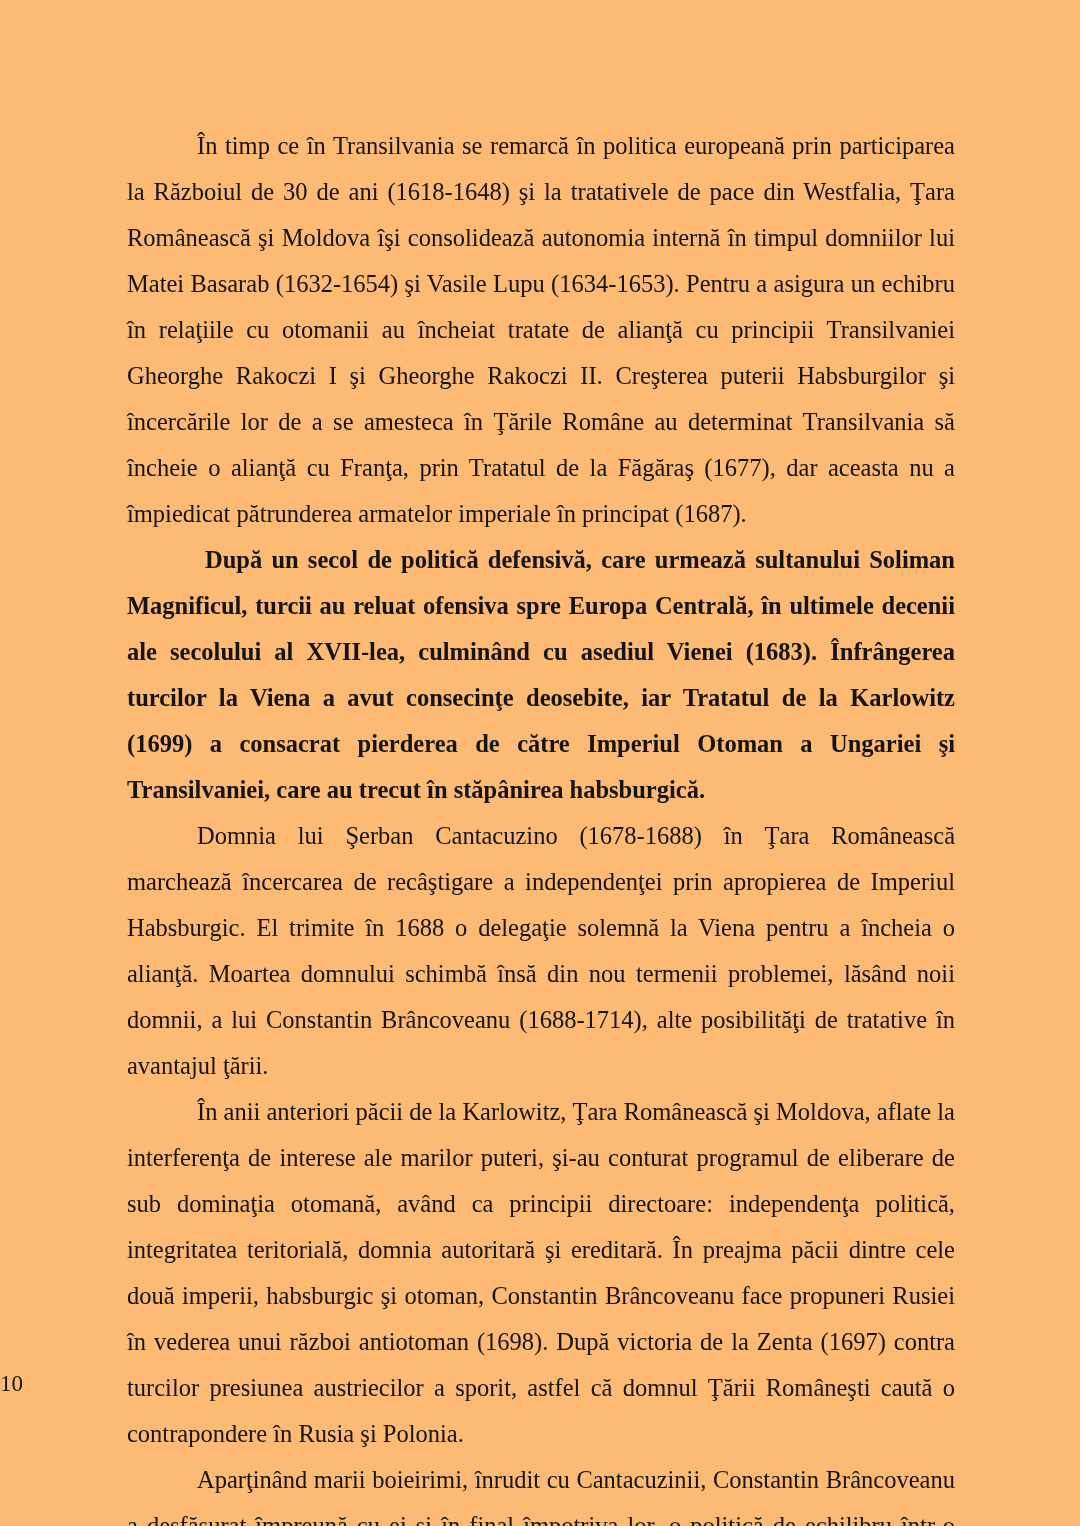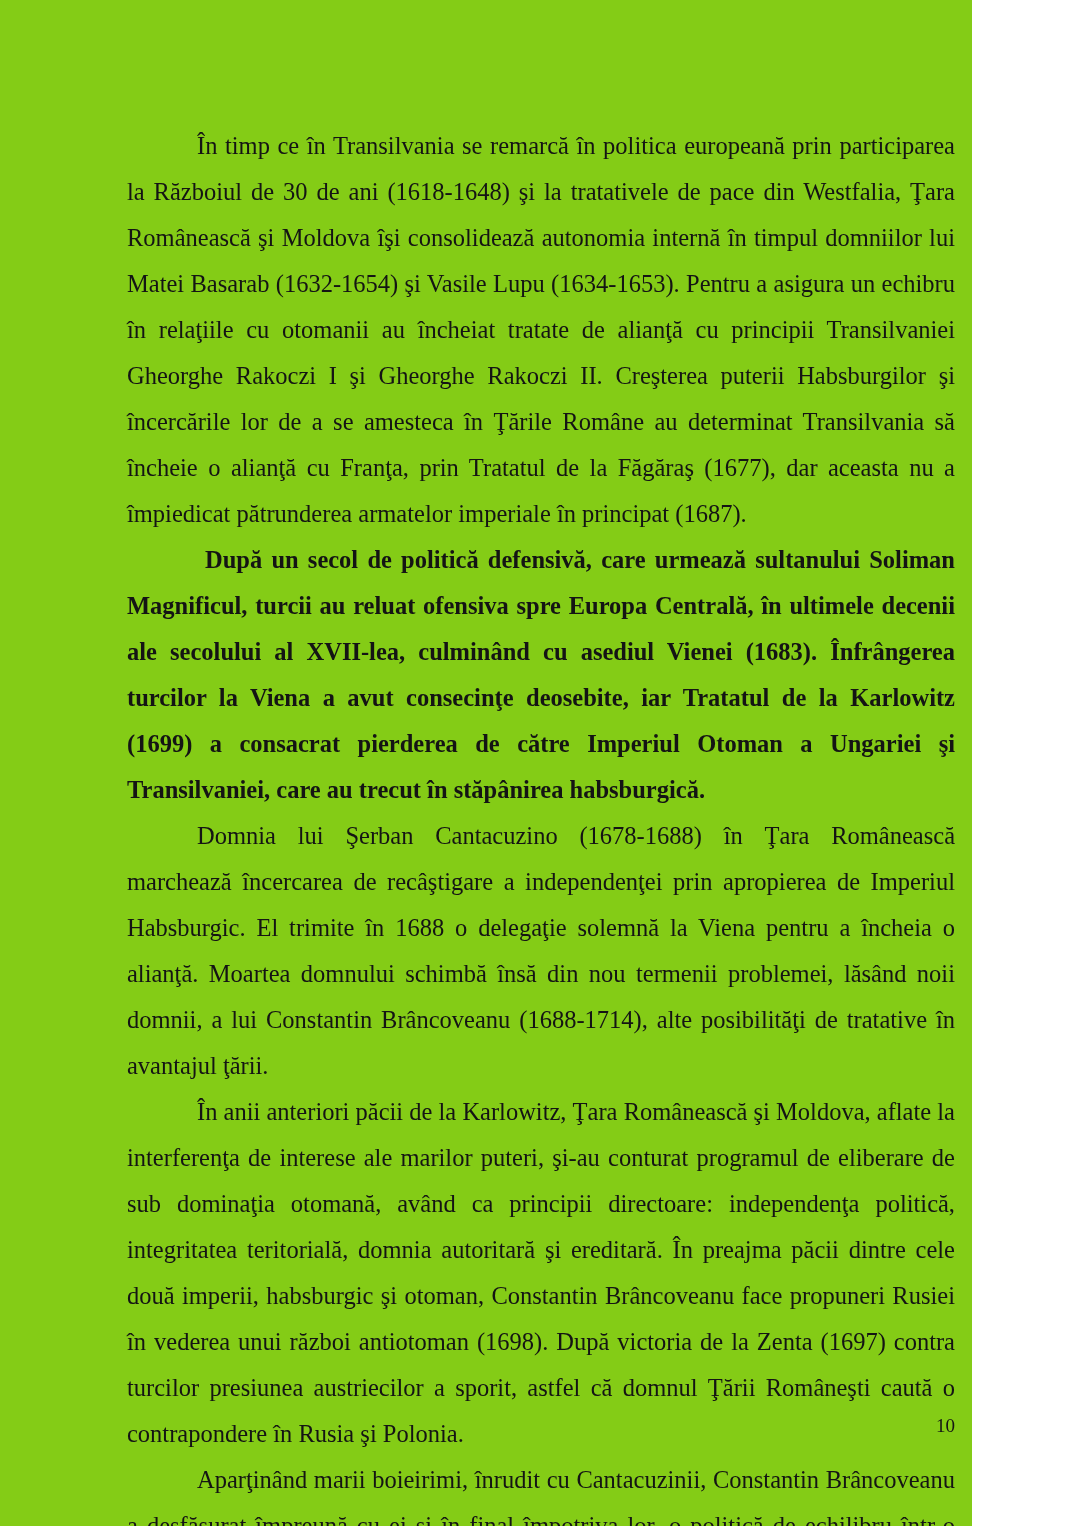--- a/index.html
+++ b/index.html
@@ -2,23 +2,23 @@
 <html><head>
 <meta charset="utf-8">
 <style>
   html, body {
     margin: 0;
     padding: 0;
     background: #ffffff;
   }
   .page {
     position: relative;
-    width: 972px;
+    width: 1080px;
     height: 1526px;
-    background: #84cc16;
+    background: #fdba74;
     overflow: hidden;
     font-family: "Liberation Serif", "DejaVu Serif", serif;
     color: #000000;
   }
   .text-column {
     position: absolute;
     left: 127px;
     top: 123px;
     width: 828px;
   }
@@ -41,25 +41,23 @@
     font-weight: bold;
   }
   p.para > b, p.para strong {
     font-weight: normal;
   }
   .page-number {
     position: absolute;
     left: 0;
     top: 1371px;
     width: 955px;
-    text-align: right;
     font-family: "Liberation Serif", "DejaVu Serif", serif;
-    font-size: 19px;
+    font-size: 23px;
     color: #141414;
-    margin-top: 44px;
   }
 </style>
 </head>
 <body>
 
 <div class="page">
 
   <div class="text-column">
       <p class="para indent-normal"><span>În timp ce în Transilvania se remarcă în politica europeană prin participarea la Războiul de 30 de ani (1618-1648) şi la tratativele de pace din Westfalia, Ţara Românească şi Moldova îşi consolidează autonomia internă în timpul domniilor lui Matei Basarab (1632-1654) şi Vasile Lupu (1634-1653). Pentru a asigura un echibru în relaţiile cu otomanii au încheiat tratate de alianţă cu principii Transilvaniei Gheorghe Rakoczi I şi Gheorghe Rakoczi II. Creşterea puterii Habsburgilor şi încercările lor de a se amesteca în Ţările Române au determinat Transilvania să încheie o alianţă cu Franţa, prin Tratatul de la Făgăraş (1677), dar aceasta nu a împiedicat pătrunderea armatelor imperiale în principat (1687).</span></p>
       <p class="para indent-wide"><span>După un secol de politică defensivă, care urmează sultanului Soliman Magnificul, turcii au reluat ofensiva spre Europa Centrală, în ultimele decenii ale secolului al XVII-lea, culminând cu asediul Vienei (1683). Înfrângerea turcilor la Viena a avut consecinţe deosebite, iar Tratatul de la Karlowitz (1699) a consacrat pierderea de către Imperiul Otoman a Ungariei şi Transilvaniei, care au trecut în stăpânirea habsburgică.</span></p>

